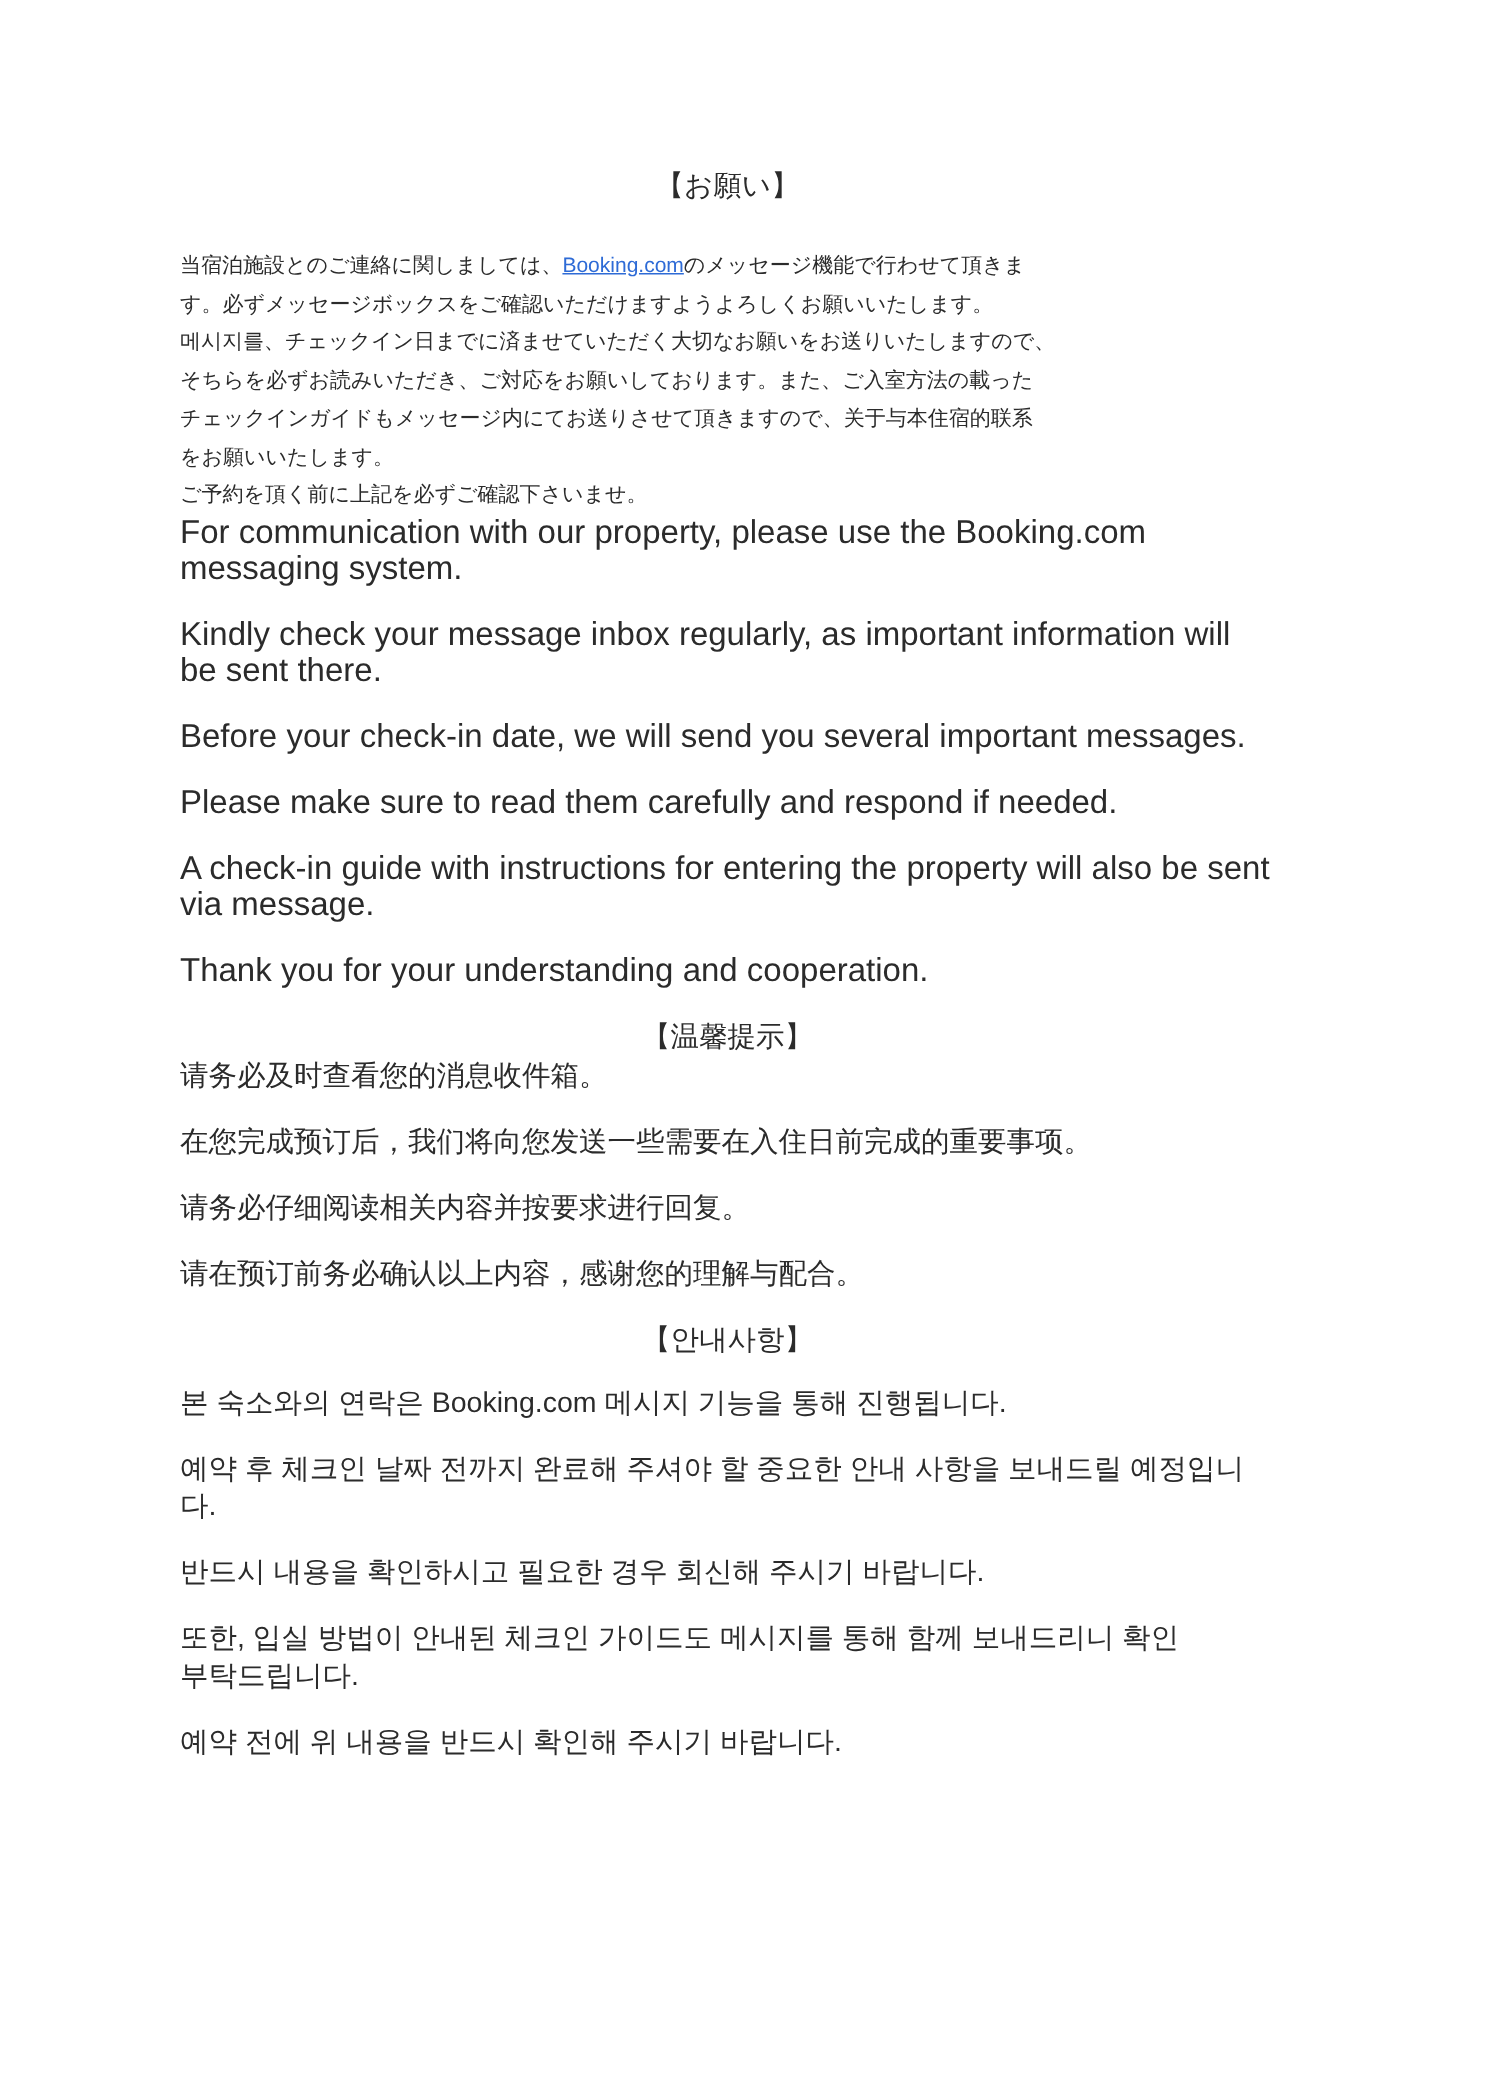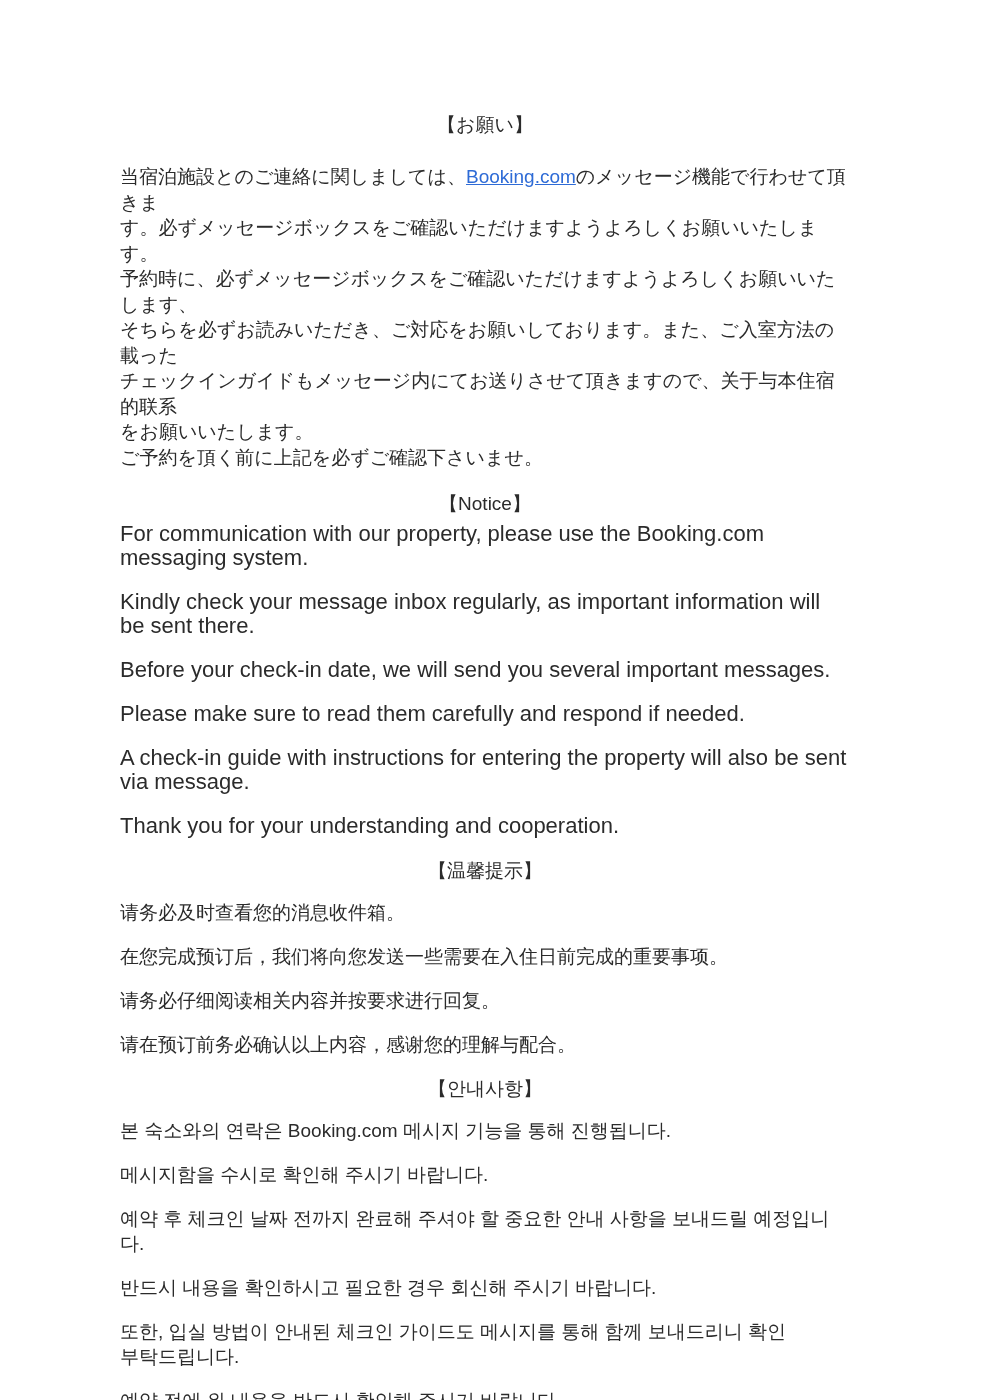--- a/index.html
+++ b/index.html
@@ -17,24 +17,24 @@
   }
   .heading {
     margin: 0;
     font-weight: 400;
     text-align: center;
     font-size: 19px;
     line-height: 26px;
   }
   .jp-heading { margin-bottom: 26px; }
   .en-heading { margin-top: 22px; margin-bottom: 6px; line-height: 24px; }
-  .cn-heading { margin-top: 16px; margin-bottom: 16px; }
+  .cn-heading { margin-top: 16px; }
   .kr-heading { margin-top: 18px; margin-bottom: 16px; }
   .jp-line {
-    font-size: 19px;
+    font-size: 14px;
     line-height: 25.5px;
   }
   .para {
     margin: 0 0 20px 0;
     font-size: 22px;
     line-height: 24px;
   }
   .para.cjk {
     font-size: 19px;
     line-height: 25px;
@@ -50,50 +50,48 @@
 <body>
 
 <div class="page">
   <div class="content">
 
     <section>
       <h2 class="heading jp-heading">【お願い】</h2>
       <div>
         <div class="jp-line"><span>当宿泊施設とのご連絡に関しましては、</span><a class="link" style="color: rgb(46, 107, 214);">Booking.com</a><span>のメッセージ機能で行わせて頂きま</span></div>
         <div class="jp-line">す。必ずメッセージボックスをご確認いただけますようよろしくお願いいたします。</div>
-        <div class="jp-line">予約時に、必ずメッセージボックスをご確認いただけますようよろしくお願いいたします、</div>
+        <div class="jp-line">메시지를、チェックイン日までに済ませていただく大切なお願いをお送りいたしますので、</div>
         <div class="jp-line">そちらを必ずお読みいただき、ご対応をお願いしております。また、ご入室方法の載った</div>
         <div class="jp-line">チェックインガイドもメッセージ内にてお送りさせて頂きますので、关于与本住宿的联系</div>
         <div class="jp-line">をお願いいたします。</div>
         <div class="jp-line">ご予約を頂く前に上記を必ずご確認下さいませ。</div>
       </div>
     </section>
 
     <section>
-      <h2 class="heading en-heading">【Notice】</h2>
       <p class="para">For communication with our property, please use the Booking.com messaging system.</p>
       <p class="para">Kindly check your message inbox regularly, as important information will be sent there.</p>
       <p class="para">Before your check-in date, we will send you several important messages.</p>
       <p class="para">Please make sure to read them carefully and respond if needed.</p>
       <p class="para">A check-in guide with instructions for entering the property will also be sent via message.</p>
       <p class="para">Thank you for your understanding and cooperation.</p>
     </section>
 
     <section>
       <h2 class="heading cn-heading">【温馨提示】</h2>
       <p class="para cjk">请务必及时查看您的消息收件箱。</p>
       <p class="para cjk">在您完成预订后，我们将向您发送一些需要在入住日前完成的重要事项。</p>
       <p class="para cjk">请务必仔细阅读相关内容并按要求进行回复。</p>
       <p class="para cjk">请在预订前务必确认以上内容，感谢您的理解与配合。</p>
     </section>
 
     <section>
       <h2 class="heading kr-heading">【안내사항】</h2>
       <p class="para cjk">본 숙소와의 연락은 Booking.com 메시지 기능을 통해 진행됩니다.</p>
-      <p class="para cjk">메시지함을 수시로 확인해 주시기 바랍니다.</p>
       <p class="para cjk">예약 후 체크인 날짜 전까지 완료해 주셔야 할 중요한 안내 사항을 보내드릴 예정입니다.</p>
       <p class="para cjk">반드시 내용을 확인하시고 필요한 경우 회신해 주시기 바랍니다.</p>
       <p class="para cjk wrap2">또한, 입실 방법이 안내된 체크인 가이드도 메시지를 통해 함께 보내드리니 확인
 부탁드립니다.</p>
       <p class="para cjk">예약 전에 위 내용을 반드시 확인해 주시기 바랍니다.</p>
     </section>
 
   </div>
 </div>
 

